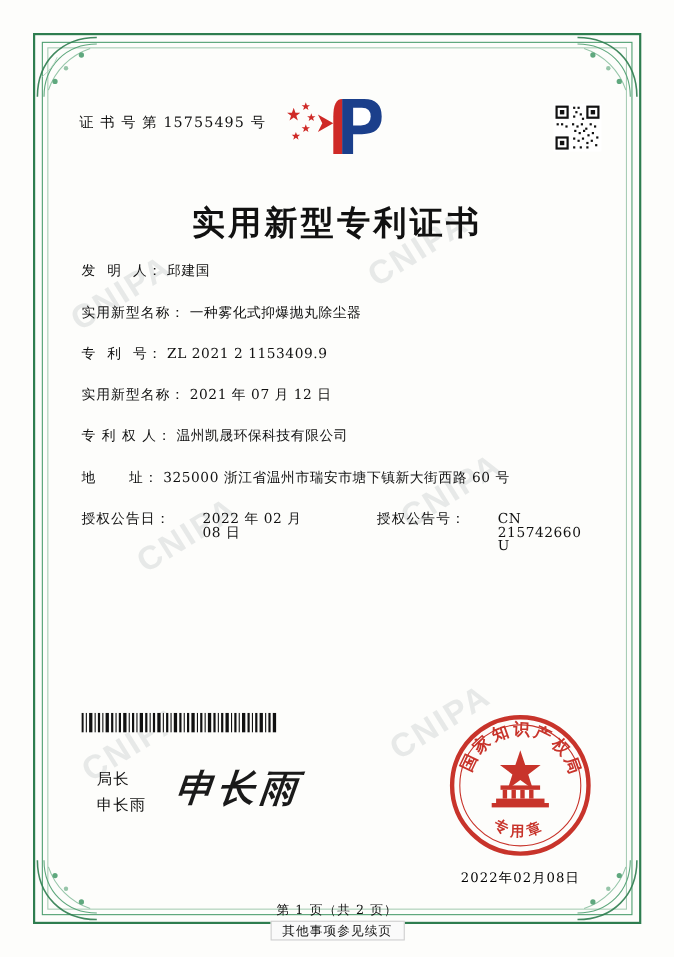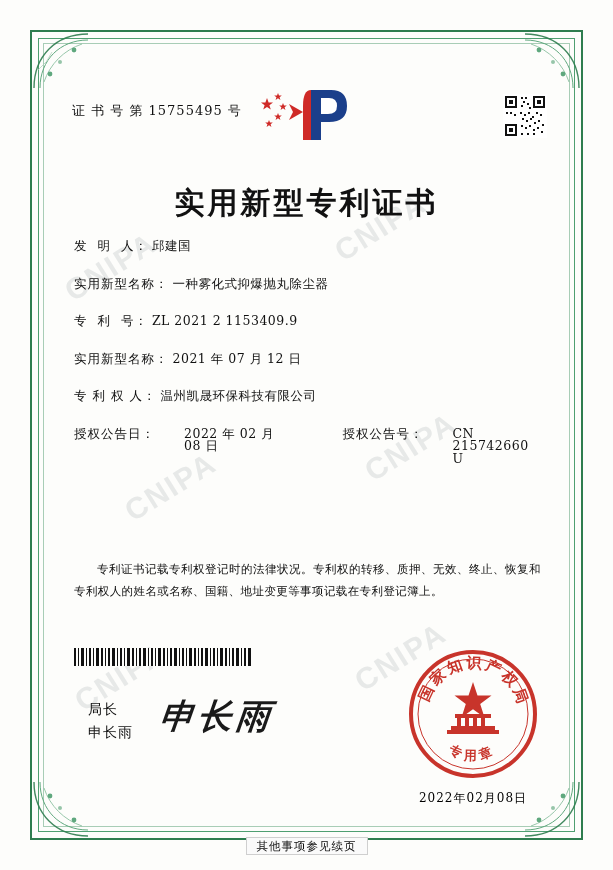--- a/index.html
+++ b/index.html
@@ -284,35 +284,36 @@
         <span class="val">ZL 2021 2 1153409.9</span>
       </div>
       <div class="row">
         <span class="lab">实用新型名称：</span>
         <span class="val">2021 年 07 月 12 日</span>
       </div>
       <div class="row">
         <span class="lab">专 利 权 人：</span>
         <span class="val">温州凯晟环保科技有限公司</span>
       </div>
+      <div class="row">
+        <span class="lab">地      址：</span>
+        <span class="val">325000 浙江省温州市瑞安市塘下镇新大街西路 60 号</span>
+      </div>
       <div class="row-split">
         <span class="seg">
           <span class="lab">授权公告日：</span>
           <span class="val">2022 年 02 月 08 日</span>
         </span>
         <span class="seg seg2">
           <span class="lab">授权公告号：</span>
           <span class="val">CN 215742660 U</span>
         </span>
       </div>
     </div>
 
-    <div class="para p2">
-      <span class="indent">专利证书记载专利权登记时的法律状况。专利权的转移、质押、无效、终止、恢复和专利权人的姓名或名称、国籍、地址变更等事项记载在专利登记簿上。</span>
-    </div>
 
     <div class="barcode">
       <svg width="178" height="18" viewBox="0 0 178 18" preserveAspectRatio="none">
         <rect width="178" height="18" fill="#fdfdfb"></rect>
         <g fill="#111">
           <rect x="0" y="0" width="2" height="18"></rect>
             <rect x="4" y="0" width="1" height="18"></rect>
           <rect x="7" y="0" width="3" height="18"></rect>
             <rect x="12" y="0" width="1" height="18"></rect>
           <rect x="15" y="0" width="2" height="18"></rect>
@@ -388,19 +389,20 @@
           <textPath href="#sealTop" startOffset="8%">国家知识产权局</textPath>
         </text>
         <path id="sealBot" d="M 24 70 A 42 42 0 0 0 108 70" fill="none"></path>
         <text font-size="13" font-weight="bold" fill="#c8342b" font-family="'DejaVu Serif',serif" letter-spacing="4">
           <textPath href="#sealBot" startOffset="30%">专用章</textPath>
         </text>
       </svg>
     </div>
     <div class="seal-date">2022年02月08日</div>
 
+    <div class="page-no">第 1 页（共 2 页）</div>
 
     <div class="footnote">
       <span>其他事项参见续页</span>
     </div>
 
   </div>
 </div>
 
 </body></html>

